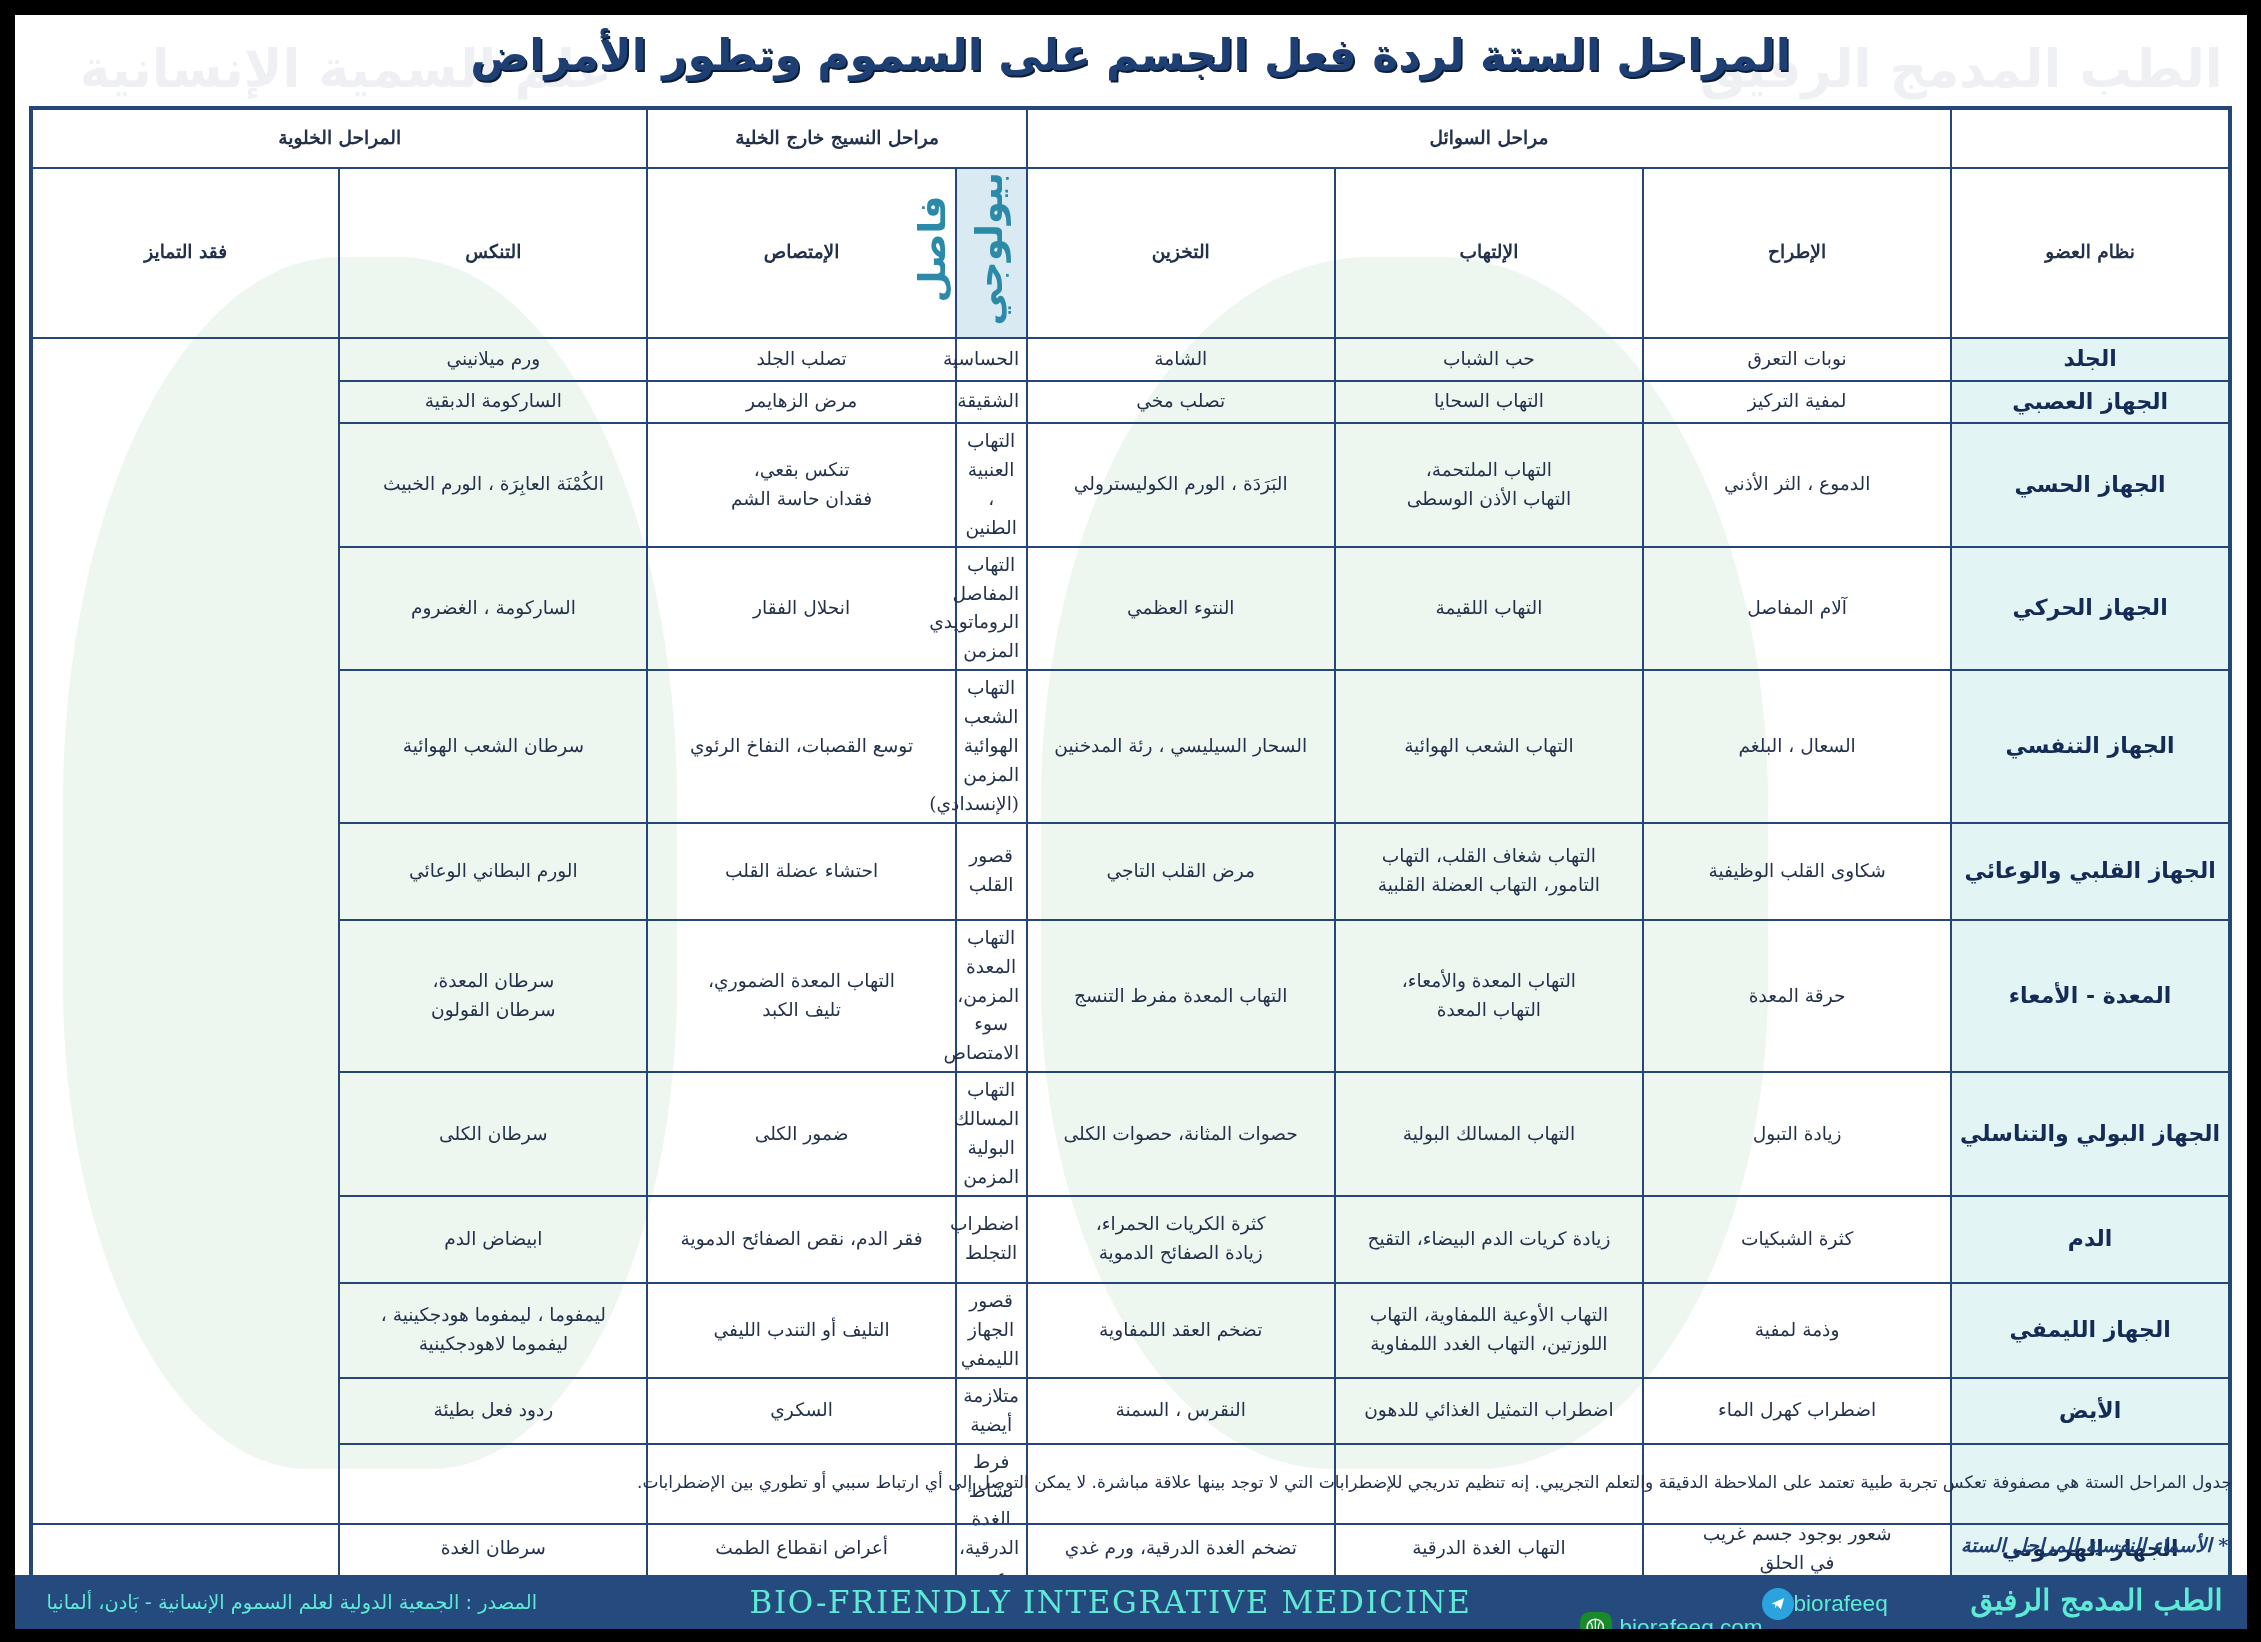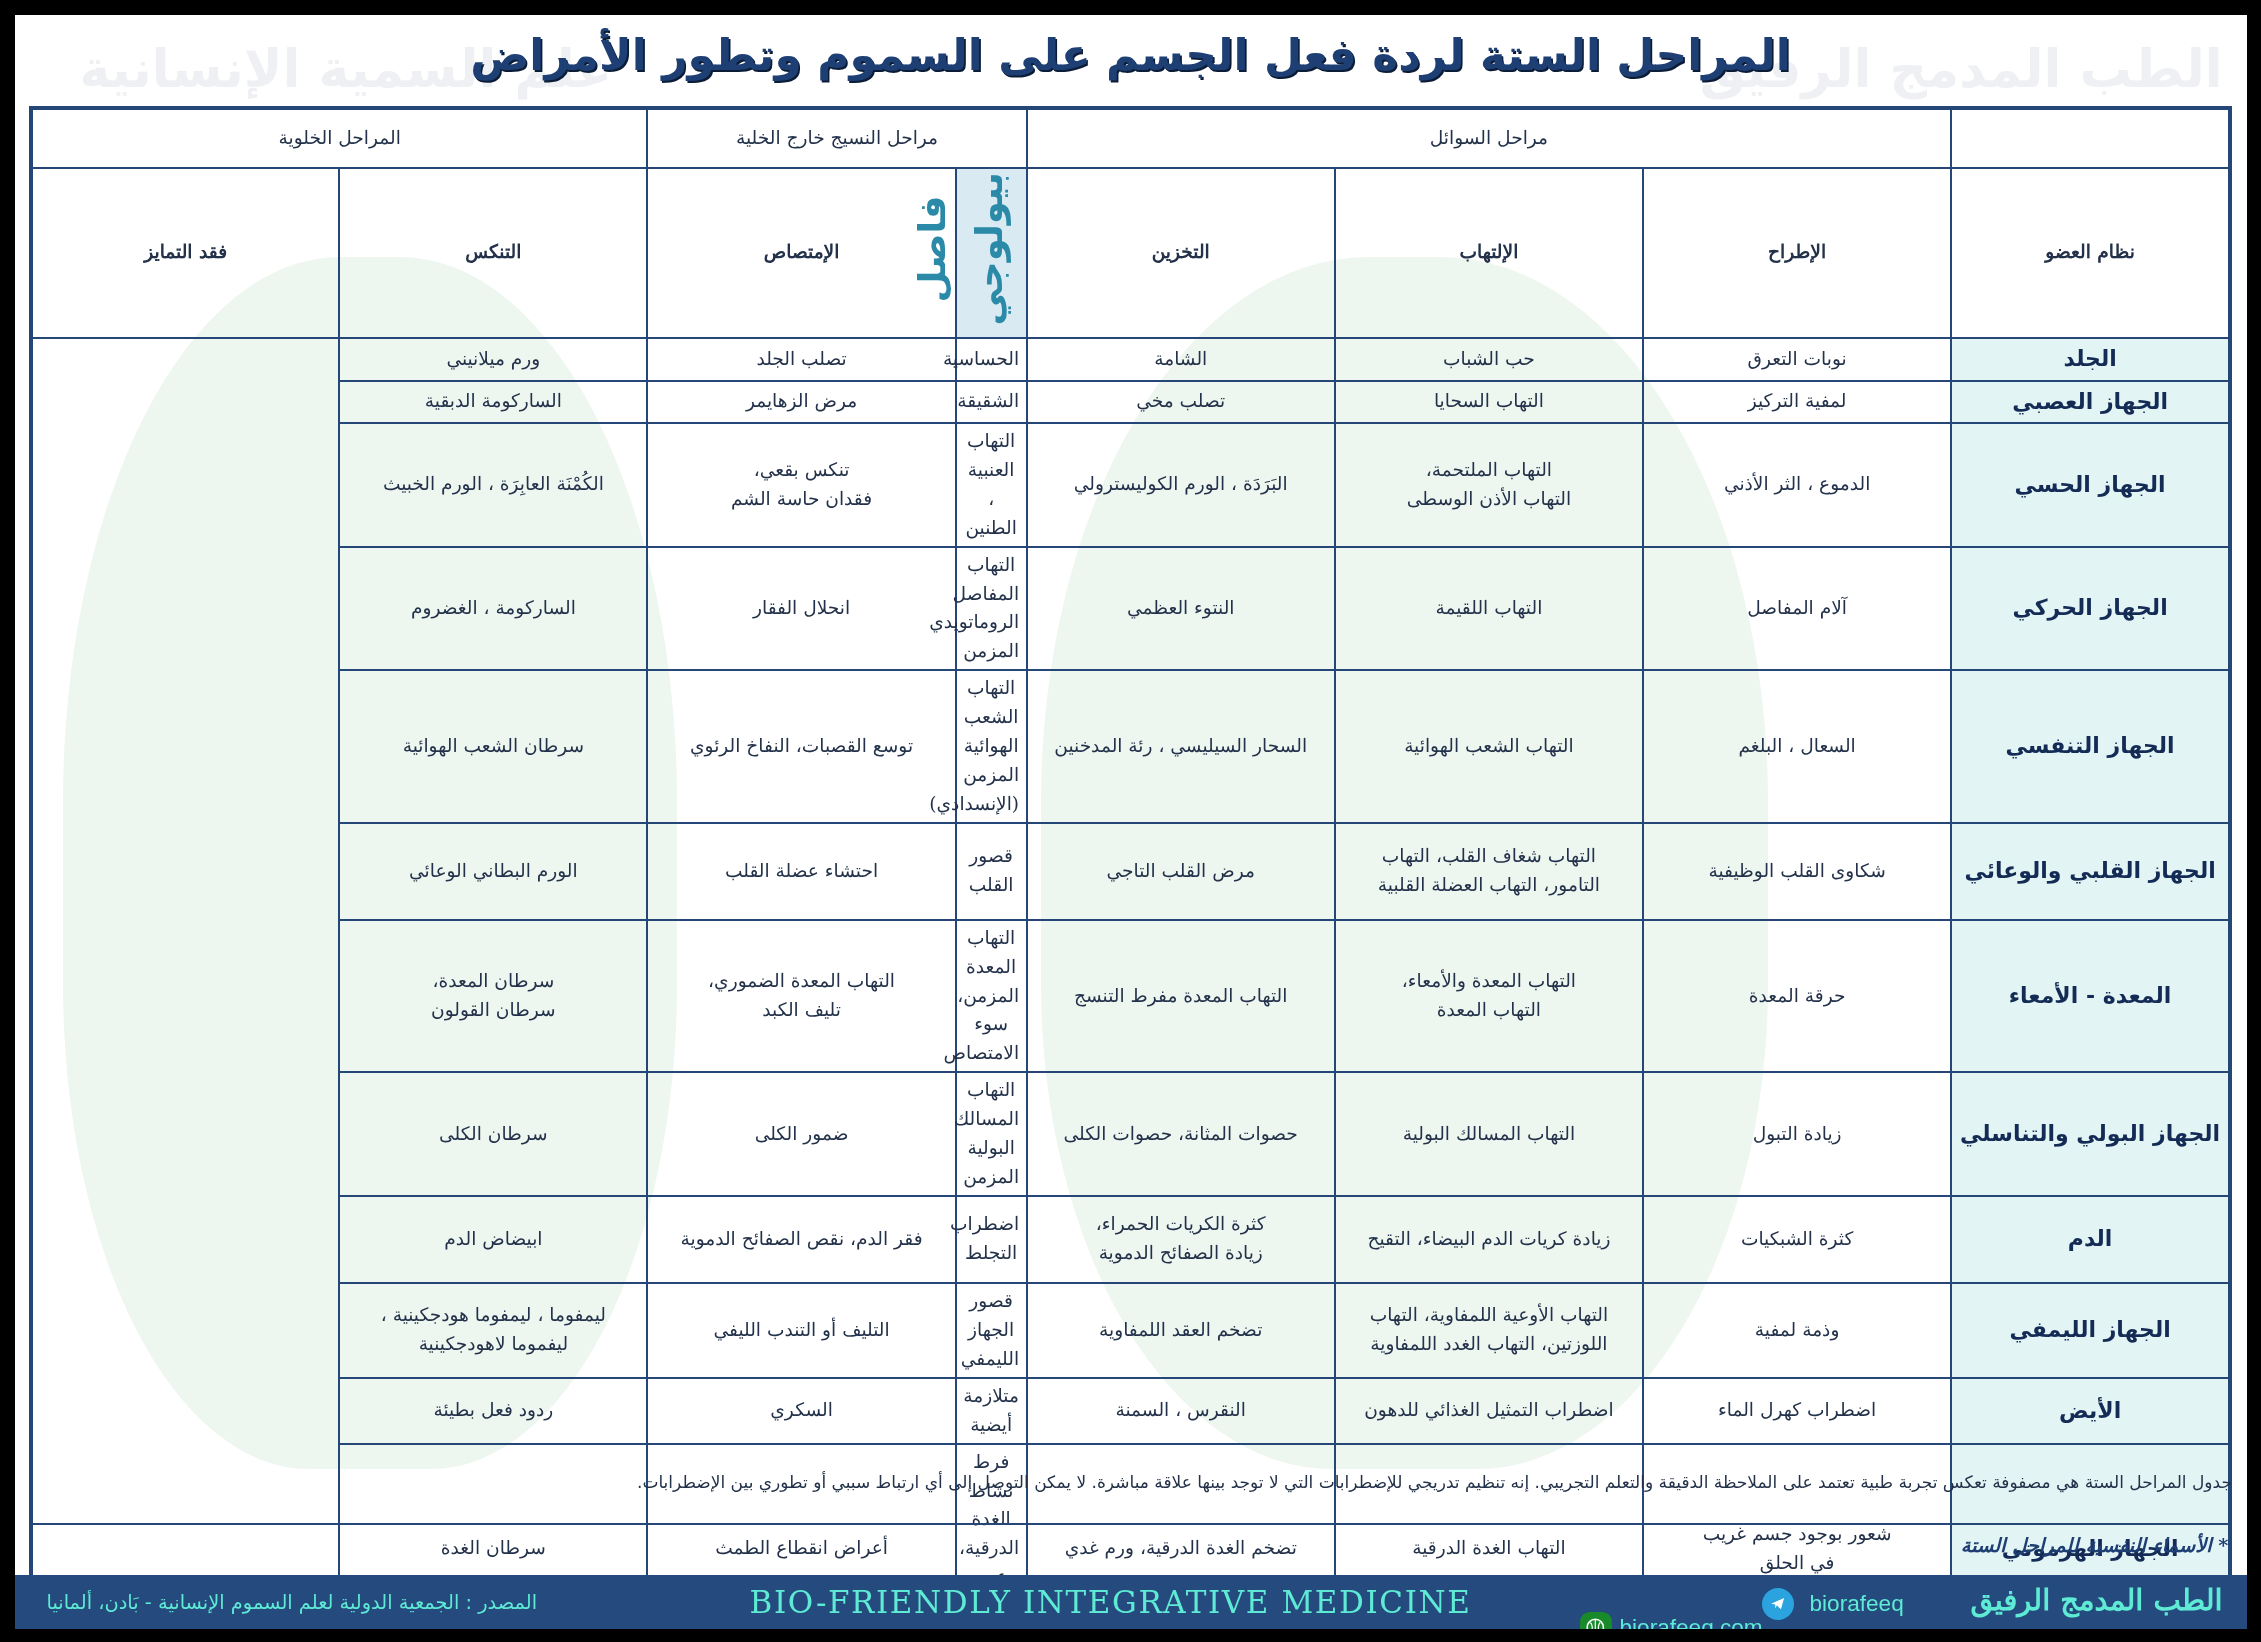--- a/index.html
+++ b/index.html
@@ -28,21 +28,21 @@
     position: absolute; left: 14.5px; top: 91px; width: 2203px;
     border-collapse: collapse; direction: rtl; table-layout: fixed;
     border: 4px solid #244777;
   }
   table.main td, table.main th {
     border: 2.4px solid #244777; text-align: center; vertical-align: middle;
     font-family: "DejaVu Serif", serif; font-size: 18.6px; line-height: 1.55; color: #23324a;
     padding: 3.2px 6.5px; background: transparent;
   }
   .group-row th {
-    height: 60px; font-family: "DejaVu Sans", sans-serif; font-size: 27.5px; font-weight: normal;
+    height: 60px; font-family: "DejaVu Sans", sans-serif; font-size: 27.5px; font-weight: bold;
     color: #1e3f73; background: #ffffff; border-bottom: 4.8px solid #244777;
   }
   .head-row th {
     height: 42px; background: #d9d9d9; font-family: "DejaVu Sans", sans-serif;
     font-size: 22.6px; font-weight: bold; color: #1e3f73;
   }
   .organ {
     background: #e3f4f5 !important; font-family: "DejaVu Sans", sans-serif !important;
     font-size: 22px !important; font-weight: bold; color: #142c55 !important;
   }
@@ -73,21 +73,21 @@
   }
   .footer .brand-en {
     position: absolute; left: 735px; top: 9.7px; font-family: "DejaVu Serif", serif;
     font-size: 31px; letter-spacing: 1.6px; font-weight: normal;
   }
   .footer .site {
     position: absolute; left: 1565px; top: 13px; display: flex; align-items: center; gap: 8px;
     font-family: "Liberation Sans", sans-serif; font-size: 22.6px; margin-top: 24px;
   }
   .footer .tg {
-    position: absolute; left: 1747px; top: 13px; display: flex; align-items: center; gap: 16px;
+    position: absolute; left: 1747px; top: 13px; display: flex; align-items: center; gap: 0;
     font-family: "Liberation Sans", sans-serif; font-size: 22.6px;
   }
   .footer .brand-ar {
     position: absolute; left: 1956px; top: 8px; direction: rtl; font-family: "DejaVu Serif", serif;
     font-size: 29px; font-weight: bold;
   }
   .icon-circle {
     width: 32px; height: 32px; border-radius: 50%; display: inline-flex; align-items: center; justify-content: center;
   }
   .icon-globe { background: #188a2a; border-radius: 9.7px; }

